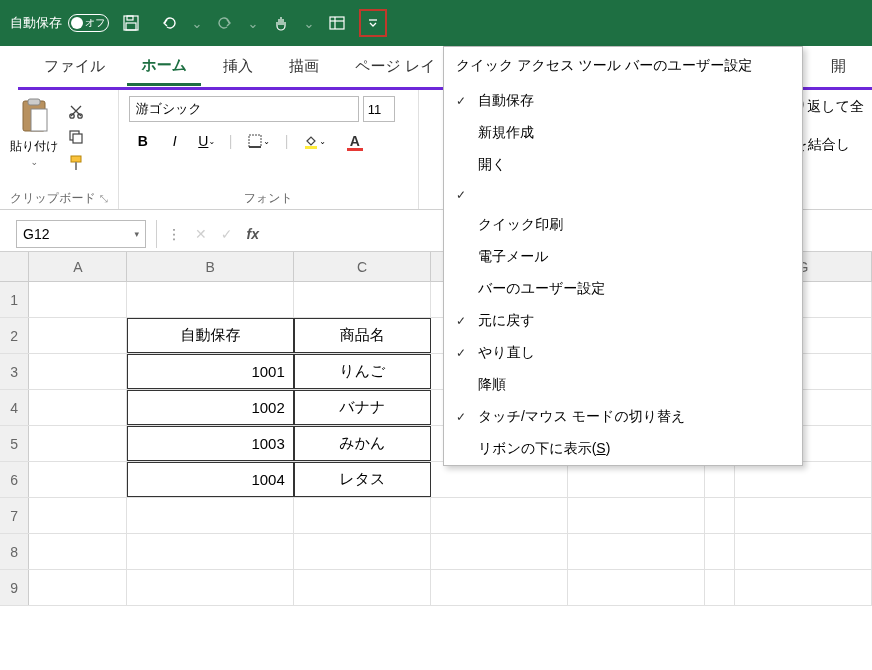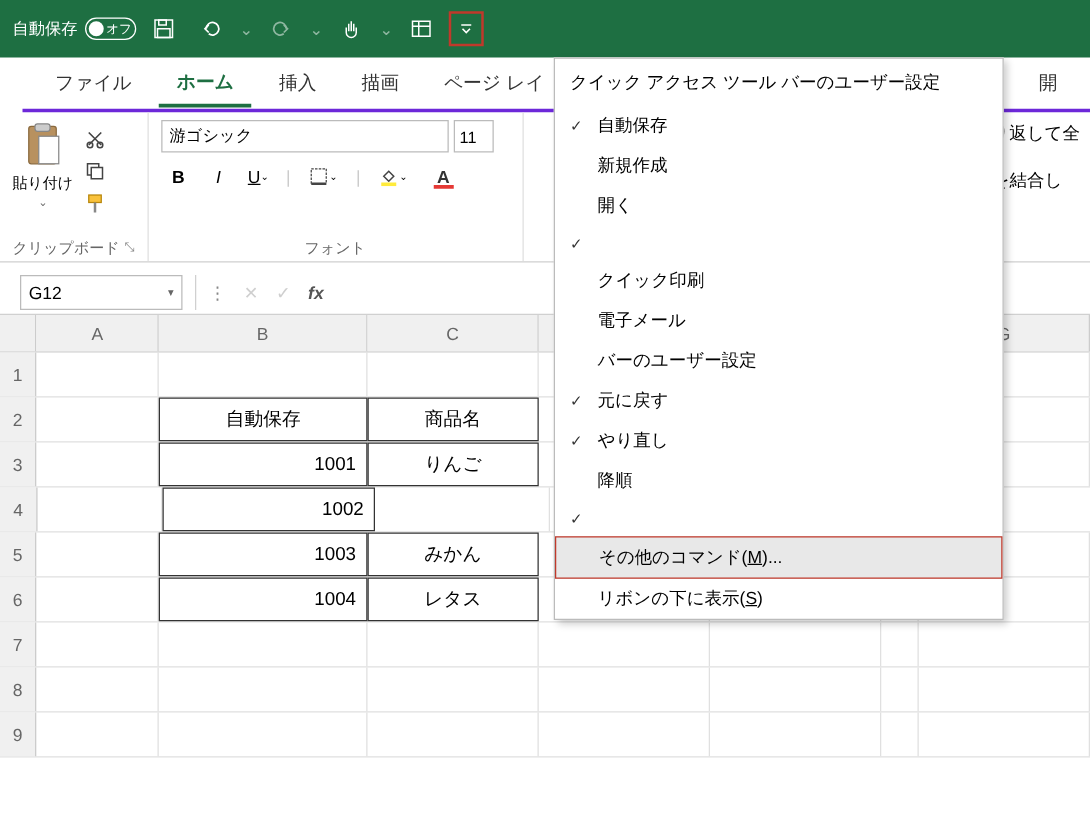--- a/index.html
+++ b/index.html
@@ -291,20 +291,21 @@
       <div class="cell rest"></div>
       <div class="cell rest"></div>
       <div class="cell F"></div>
       <div class="cell rest"></div>
     </div>
 
   <div class="row">
       <div class="row-h">4</div>
       <div class="cell A"></div>
       <div class="cell B tbl tbl-num">1002</div>
+      <div class="cell C tbl tbl-h">バナナ</div>
       <div class="cell rest"></div>
       <div class="cell rest"></div>
       <div class="cell F"></div>
       <div class="cell rest"></div>
     </div>
 
   <div class="row">
       <div class="row-h">5</div>
       <div class="cell A"></div>
       <div class="cell B tbl tbl-num">1003</div>
@@ -397,27 +398,22 @@
       <div class="menu-item">
         <span class="menu-check">✓</span>
         <span class="menu-text">やり直し</span>
       </div>
       <div class="menu-item">
         <span class="menu-check"></span>
         <span class="menu-text">降順</span>
       </div>
       <div class="menu-item">
         <span class="menu-check">✓</span>
-      </div>
-    </div>
-  <div class="menu-item highlighted">
-    <span class="menu-check"></span>
-    <span class="menu-text">
-      <span>その他のコマンド(</span><span class="menu-underline">M</span><span>)...</span>
-    </span>
-  </div>
+        <span class="menu-text">タッチ/マウス モードの切り替え</span>
+      </div>
+    </div>
   <div class="menu-item">
     <span class="menu-check"></span>
     <span class="menu-text">
       <span>リボンの下に表示(</span><span class="menu-underline">S</span><span>)</span>
     </span>
   </div>
 </div>
 
 </body></html>

